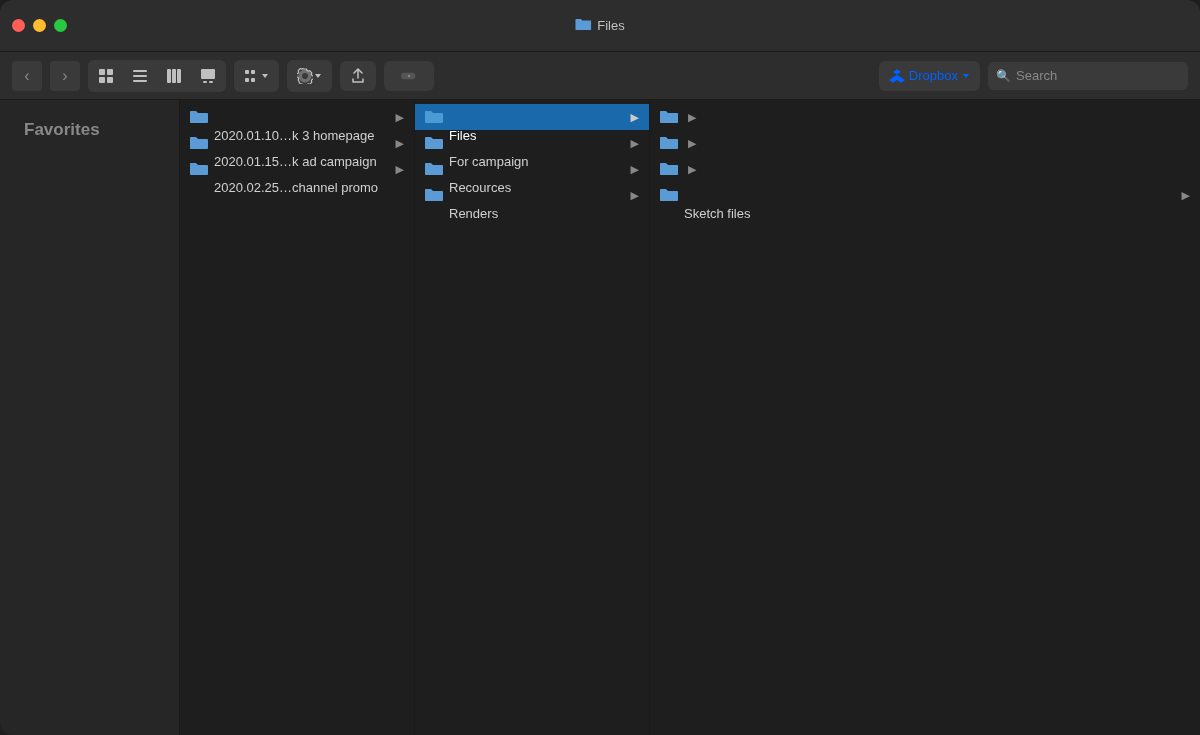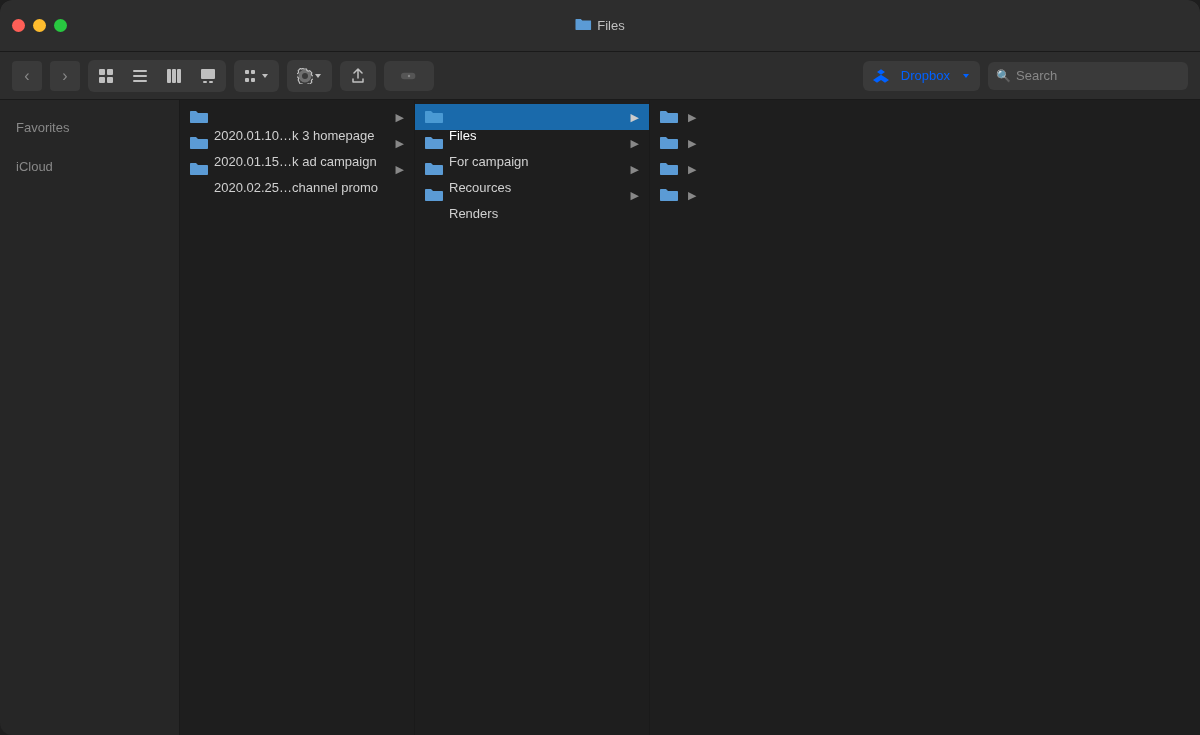--- a/index.html
+++ b/index.html
@@ -122,21 +122,21 @@
       background: #3a3a3a;
       border: none;
       color: #0061ff;
       cursor: pointer;
       padding: 4px 10px;
       border-radius: 6px;
       font-size: 13px;
       height: 30px;
       display: flex;
       align-items: center;
-      gap: 12px;
+      gap: 4px;
     }
 
     .search-wrapper {
       position: relative;
       display: flex;
       align-items: center;
     }
 
     .search-wrapper .search-icon-inner {
       position: absolute;
@@ -171,27 +171,28 @@
     
     .sidebar {
       width: 180px;
       background: #262626;
       border-right: 1px solid #1a1a1a;
       padding: 16px 0;
       flex-shrink: 0;
     }
 
     .sidebar-section-label {
-      font-size: 13px;
+      font-size: 17px;
       color: #888;
-      font-weight: 400;
+      font-weight: 700;
       padding: 4px 16px;
       text-transform: none;
       letter-spacing: 0;
       cursor: default;
+      margin-left: 8px;
     }
 
     
     .column-browser {
       display: flex;
       flex: 1;
       overflow: hidden;
     }
 
     .column {
@@ -377,21 +378,20 @@
     <span class="search-icon-inner">🔍</span>
     <input type="text" placeholder="Search" style="">
   </div>
 </div>
 
 <div class="main-layout">
 
   <div class="sidebar">
     <div class="sidebar-section-label">Favorites</div>
     <div style="height:16px;"></div>
-    <div class="sidebar-section-label">iCloud</div>
     <div style="height:16px;"></div>
   </div>
 
   <div class="column-browser">
 
     <div class="column">
       <div class="column-item">
         <span class="folder-icon">
           <svg viewBox="0 0 18 14" fill="none">
               <path d="M0 2C0 1.448 0.448 1 1 1H6L8 3H17C17.552 3 18 3.448 18 4V12C18 12.552 17.552 13 17 13H1C0.448 13 0 12.552 0 12V2Z" fill="#5b9bd5"></path>
@@ -483,18 +483,19 @@
             </svg>
         </span>
         <span class="chevron">▶</span>
       </div>
       <div class="column-item">
         <span class="folder-icon">
           <svg viewBox="0 0 18 14" fill="none">
               <path d="M0 2C0 1.448 0.448 1 1 1H6L8 3H17C17.552 3 18 3.448 18 4V12C18 12.552 17.552 13 17 13H1C0.448 13 0 12.552 0 12V2Z" fill="#5b9bd5"></path>
             </svg>
         </span>
+        <span class="item-name">Sketch files</span>
         <span class="chevron">▶</span>
       </div>
     </div>
 
   </div>
 </div>
 
 </body></html>

